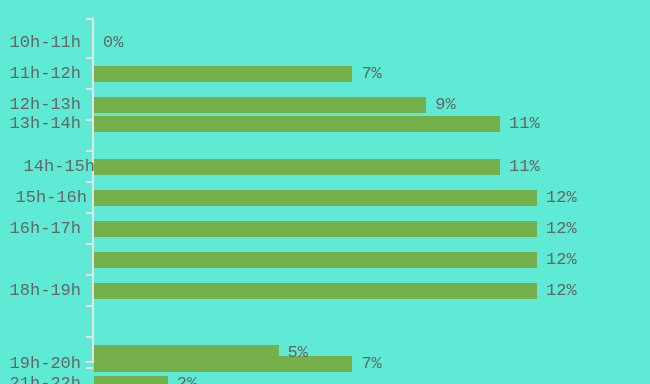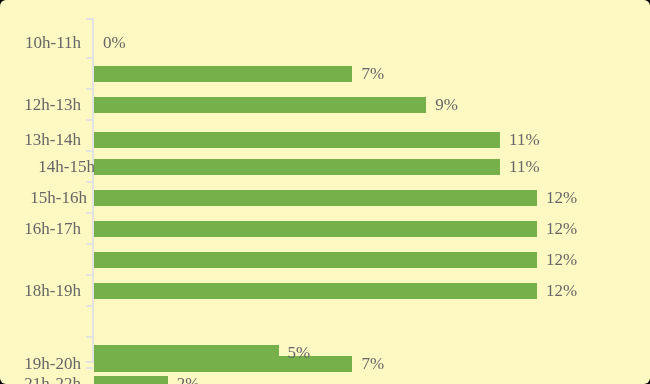--- a/index.html
+++ b/index.html
@@ -4,24 +4,23 @@
 <style>
   html, body {
     margin: 0;
     padding: 0;
     background: #000000;
   }
   #chart-root {
     position: relative;
     width: 650px;
     height: 384px;
-    background: #fef9c3;
+    background: #5eead4;
     overflow: hidden;
-    font-family: Liberation Serif, serif;
-    border-radius: 6px;
+    font-family: Liberation Mono, monospace;
   }
 
   
   .plot-area {
     position: absolute;
     left: 0;
     top: 0;
     width: 650px;
     height: 384px;
   }
@@ -111,29 +110,30 @@
         <div class="axis-tick" style="top: 336px;"></div>
         <div class="axis-tick" style="top: 367px;"></div>
       </div>
 
     <div id="rows">
         <div class="row" style="top: 27px;">
           <div class="cat-label" style="color: rgb(102, 102, 102);">10h-11h</div>
           <div class="value-label" style="left: 103px; color: rgb(102, 102, 102);">0%</div>
         </div>
         <div class="row" style="top: 58px;">
+          <div class="cat-label" style="color: rgb(102, 102, 102);">11h-12h</div>
           <div class="bar" style="width: 258.417px; background: rgb(118, 176, 75);"></div>
           <div class="value-label" style="left: 361.417px; color: rgb(102, 102, 102);">7%</div>
         </div>
         <div class="row" style="top: 89px;">
           <div class="cat-label" style="color: rgb(102, 102, 102);">12h-13h</div>
           <div class="bar" style="width: 332.25px; background: rgb(118, 176, 75);"></div>
           <div class="value-label" style="left: 435.25px; color: rgb(102, 102, 102);">9%</div>
         </div>
-        <div class="row" style="top: 124px;">
+        <div class="row" style="top: 108px;">
           <div class="cat-label" style="color: rgb(102, 102, 102);">13h-14h</div>
           <div class="bar" style="width: 406.083px; background: rgb(118, 176, 75);"></div>
           <div class="value-label" style="left: 509.083px; color: rgb(102, 102, 102);">11%</div>
         </div>
         <div class="row" style="top: 151px; padding-left: 14px;">
           <div class="cat-label" style="color: rgb(102, 102, 102);">14h-15h</div>
           <div class="bar" style="width: 406.083px; background: rgb(118, 176, 75);"></div>
           <div class="value-label" style="left: 509.083px; color: rgb(102, 102, 102);">11%</div>
         </div>
         <div class="row" style="top: 182px; padding-left: 6px;">

